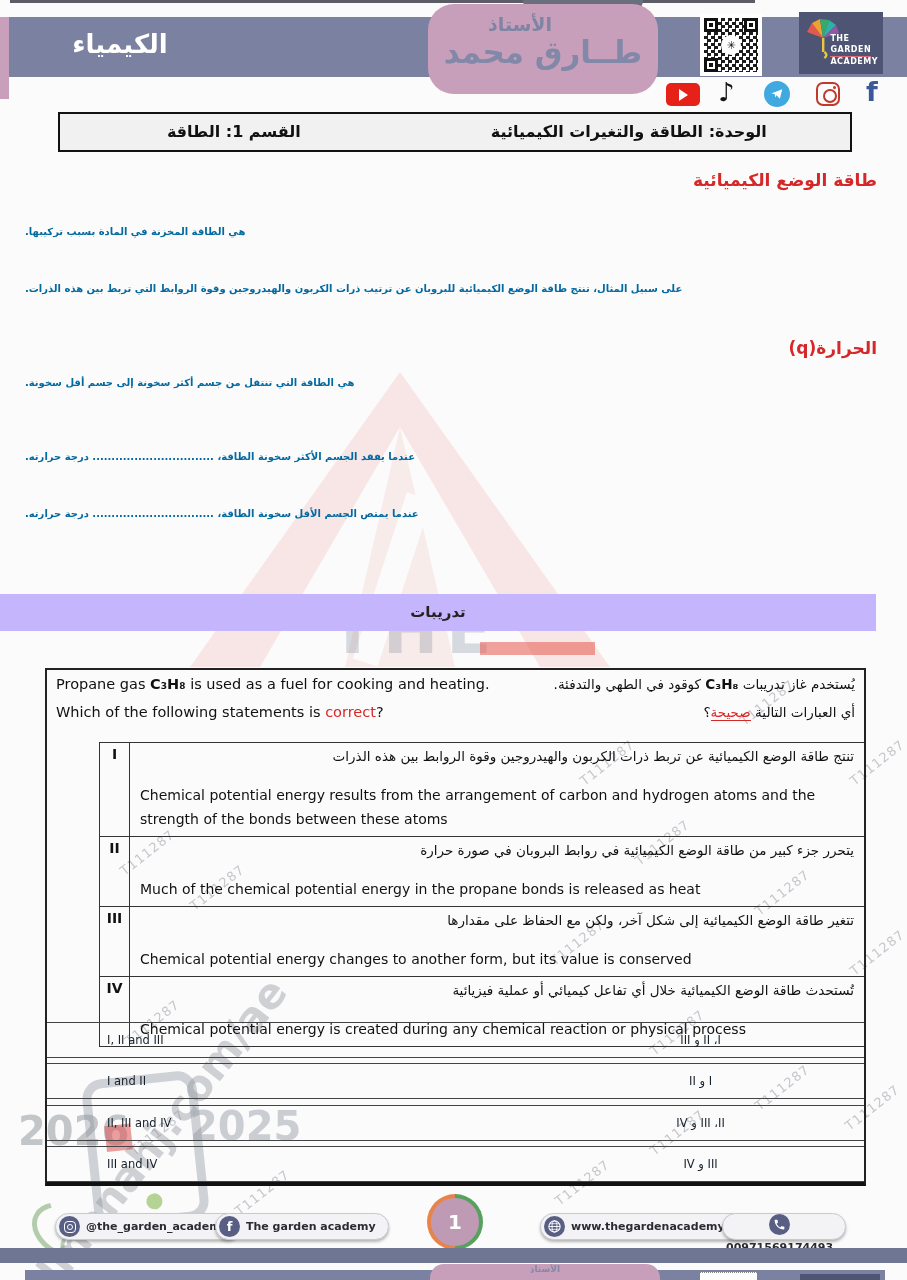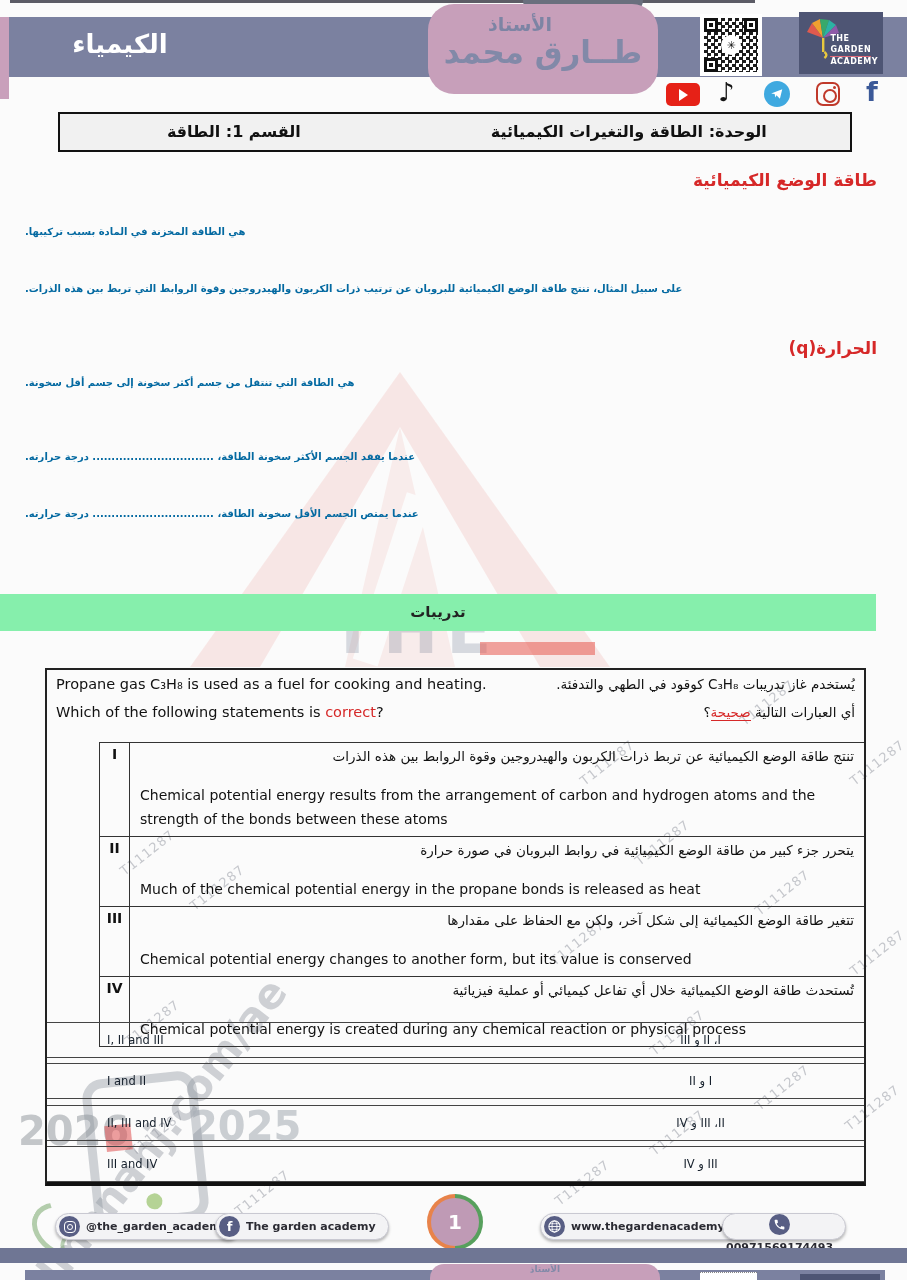--- a/index.html
+++ b/index.html
@@ -70,33 +70,33 @@
   .tb-cell { line-height:36px; text-align:center; font-weight:bold; font-size:16px; color:#111; }
   .tb-section { width:44%; } .tb-unit { width:56%; }
 
   
   .h-red { position:absolute; right:30px; color:#d62828; font-size:17px; font-weight:bold; direction:rtl; }
   .para { position:absolute; right:30px; left:25px; text-align:left; direction:rtl;
         color:#0369a1; font-size:10px; font-weight:bold; }
   .hh1 { top:170px;margin-left:22px; } .pp1 { top:226px; } .pp2 { top:283px; } .hh2 { top:338px; }
   .pp3 { top:377px; } .pp4 { top:451px; } .pp5 { top:508px; }
 
-  .ex-bar { position:absolute; left:0; top:594px; width:876px; height:37px; background:#86efac;
+  .ex-bar { position:absolute; left:0; top:594px; width:876px; height:37px; background:#c4b5fd;
         text-align:center; line-height:37px; font-weight:bold; font-size:15px; color:#222; }
 
   
   .qbox { position:absolute; left:45px; top:668px; width:821px; height:518px;
         border:2px solid #222; border-bottom:4px solid #111; }
   .q-row { position:absolute; left:9px; right:9px; display:flex; justify-content:space-between; }
   .q-row1 { top:6px; } .q-row2 { top:34px; }
   .q-en { font-size:14.5px; color:#111; }
   .q-ar { font-size:13.5px; color:#111; direction:rtl; }
   .red { color:#d62828; }
   .red-u { color:#d62828; border-bottom:1px solid #d62828; }
-  .formula { font-weight:normal; }
+  .formula { font-weight:bold; }
 
   .stmt-table { position:absolute; left:52px; right:0; top:72px; border:1px solid #333; border-right:none; }
   .stmt-row { display:flex; border-bottom:1px solid #333; }
   .stmt-row:last-child { border-bottom:none; }
   .stmt-label { width:30px; border-right:1px solid #333; font-weight:bold; font-size:14px;
         text-align:center; padding-top:3px; color:#111; flex:none; }
   .stmt-body { flex:1; padding:2px 10px 5px 10px; }
   .stmt-ar { direction:rtl; text-align:right; font-size:13.5px; line-height:22px; color:#111; }
   .stmt-en { text-align:left; font-size:14px; line-height:24px; color:#111;margin-top:16px; }
 

